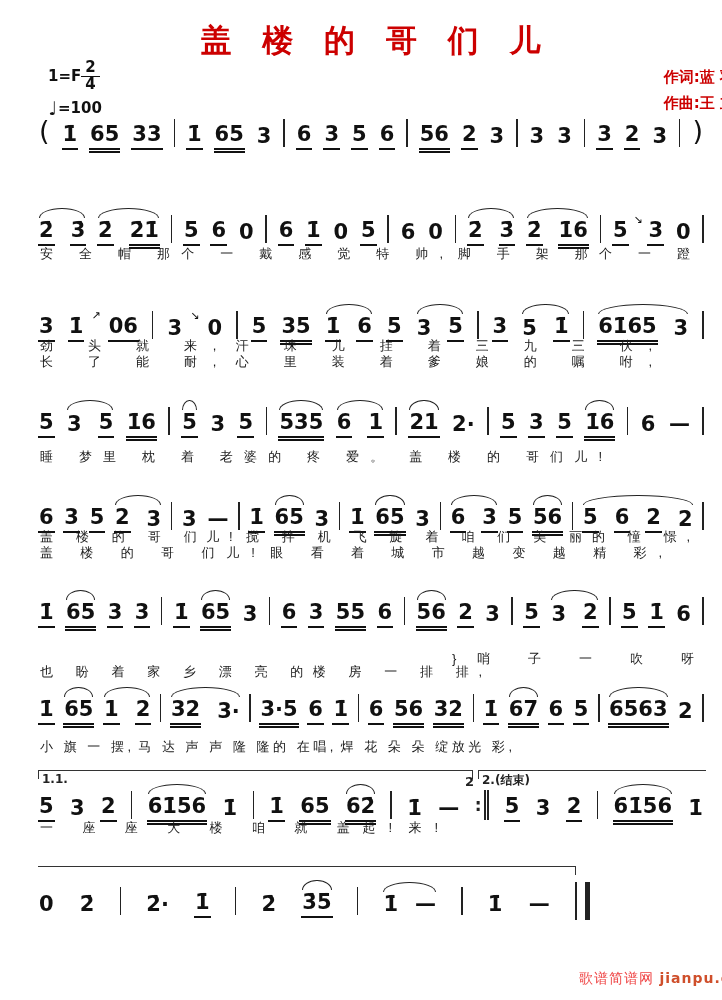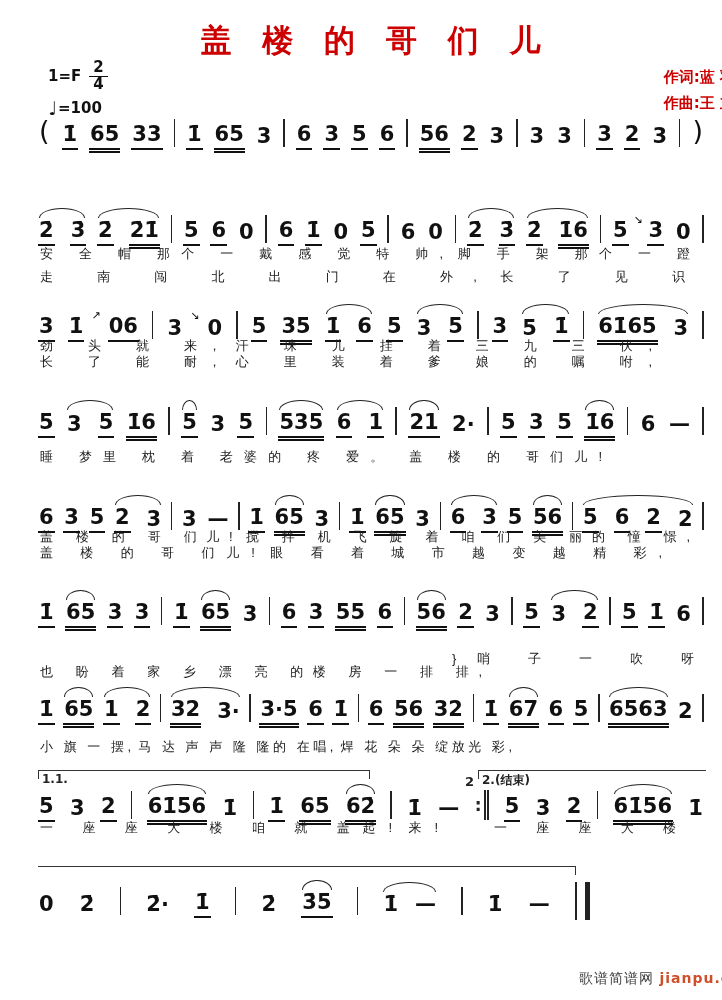--- a/index.html
+++ b/index.html
@@ -3,21 +3,21 @@
 <meta charset="utf-8">
 <style>
   html,body{margin:0;padding:0;background:#fff;}
   .page{position:relative;width:722px;height:1000px;background:#ffffff;overflow:hidden;
         font-family:"DejaVu Sans","Liberation Sans",sans-serif;color:#1a1a1a;padding-left:29px;}
 
   
   .title{position:absolute;top:20px;left:0;width:100%;text-align:center;
          font-size:31px;font-weight:bold;color:#cc0000;letter-spacing:10px;}
   .keyblock{position:absolute;left:48px;top:60px;font-size:15px;font-weight:bold;color:#111;}
-  .keyline{display:flex;align-items:center;gap:8px;}
+  .keyline{display:flex;align-items:center;gap:0;}
   .frac{display:inline-flex;flex-direction:column;align-items:center;line-height:1.05;font-size:15px;}
   .frac .num{padding:0 4px;}
   .frac .den{border-top:1px solid #111;padding:0 4px;}
   .tempoline{display:flex;align-items:center;margin-top:4px;font-size:15px;}
   .notechar{font-size:19px;margin-right:1px;}
   .credits{position:absolute;right:16px;top:64px;text-align:right;font-size:15px;font-weight:bold;
            color:#cc0000;line-height:1.75;}
 
   
   .nr{position:absolute;left:38px;width:666px;display:flex;justify-content:space-between;
@@ -48,31 +48,31 @@
   .l3a{top:433px;left:40px;width:562px}.l3b{top:449px;left:40px;width:562px}
   .l4a{top:529px;left:40px;width:650px}.l4b{top:545px;left:40px;width:622px}
   .l5a{top:637px;left:40px;width:432px}.l5m{top:651px;left:452px;width:242px}
   .l5b{top:664px;left:40px;width:442px}
   .l6{top:739px;left:40px;width:472px}
   .l7a{top:820px;left:40px;width:398px}.l7b{top:820px;left:494px;width:182px}
   .l8{top:915px;left:100px;width:258px}
 
   
   .volta{position:absolute;border-top:1.5px solid #333;height:12px;}
-  .v1{top:770px;left:38px;width:332px;}
+  .v1{top:770px;left:38px;width:435px;}
   .v2{top:770px;left:478px;width:228px;}
   .v2b{top:866px;left:38px;width:538px;}
   .volta .tick-l{position:absolute;left:0;top:-1px;height:9px;border-left:1.5px solid #333;}
   .volta .tick-r{position:absolute;right:0;top:-1px;height:9px;border-right:1.5px solid #333;}
   .vlab{position:absolute;left:4px;top:1px;font-size:12px;font-weight:bold;color:#222;white-space:nowrap;}
   .vpre{position:absolute;left:-13px;top:3px;font-size:13px;font-weight:bold;color:#222;}
 
   
   .wm{position:absolute;top:970px;right:10px;font-size:14px;letter-spacing:1px;}
-  .wm .site{color:#404040;}
+  .wm .site{color:#ef4444;}
   .wm .domain{color:#cf4f2b;font-weight:bold;}
 </style>
 </head>
 <body>
 
 <div class="page">
 
   <div class="title">盖 楼 的 哥 们 儿</div>
 
   <div class="keyblock">
@@ -368,30 +368,28 @@
   <div class="volta v2">
     <span class="tick-l"></span>
     <span class="vpre">2</span>
     <span class="vlab">2.(结束)</span>
   </div>
   <div class="volta v2b">
     <span class="tick-r"></span>
   </div>
 
   <div class="ly l1a">安 全 帽 那个 一 戴 感 觉 特 帅, 脚 手 架 那个 一 蹬</div>
-  <div class="ly l1b">走 南 闯 北 出 门 在 外, 长 了 见 识</div>
   <div class="ly l2b">长 了 能 耐, 心 里 装 着 爹 娘 的 嘱 咐,</div>
   <div class="ly l2a">劲 头 就 来, 汗 珠 儿 挂 着 三 九 三 伏,</div>
   <div class="ly l3b">睡 梦里 枕 着 老婆的 疼 爱。 盖 楼 的 哥们儿!</div>
   <div class="ly l4a">盖 楼 的 哥 们儿! 搅 拌 机 飞 旋 着 咱 们 美 丽的 憧 憬,</div>
   <div class="ly l4b">盖 楼 的 哥 们儿! 眼 看 着 城 市 越 变 越 精 彩,</div>
   <div class="ly l5m">} 哨 子 一 吹 呀</div>
   <div class="ly l5b">也 盼 着 家 乡 漂 亮 的楼 房 一 排 排,</div>
   <div class="ly l6">小 旗 一 摆, 马 达 声 声 隆 隆的 在唱, 焊 花 朵 朵 绽放光 彩,</div>
   <div class="ly l7a">一 座 座 大 楼 咱 就 盖起! 来!</div>
-  <div class="ly l7b">一 座 座 大 楼</div>
 
   <div class="wm">
     <span class="site">歌谱简谱网</span>
     <span class="domain">jianpu.cn</span>
   </div>
 
 </div>
 
 </body></html>

